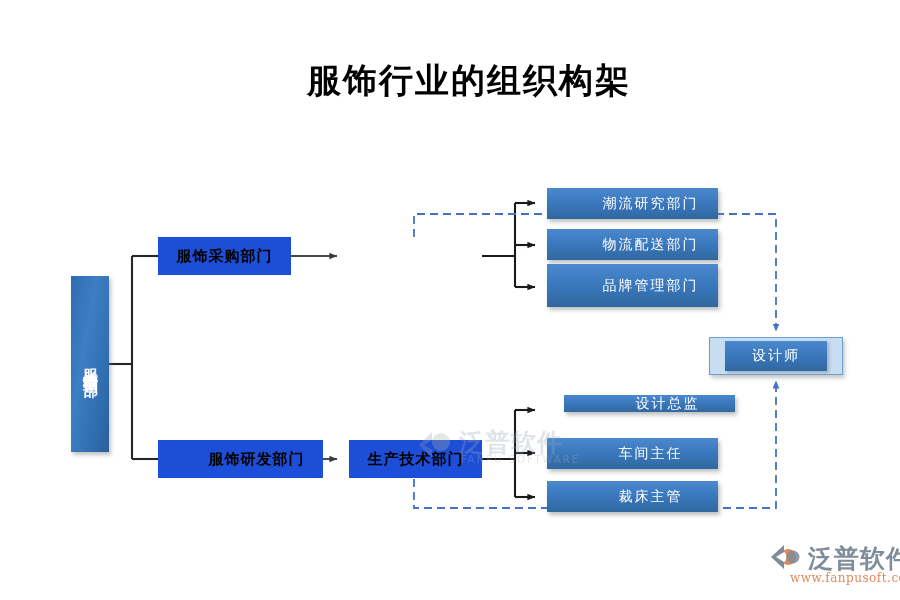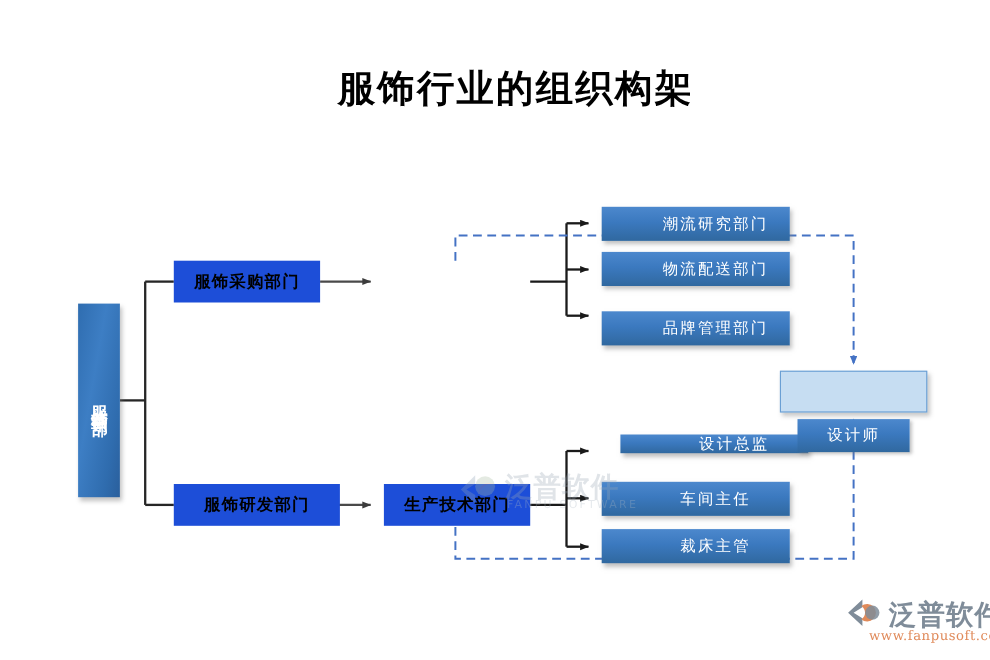--- a/index.html
+++ b/index.html
@@ -110,21 +110,20 @@
     background: linear-gradient(180deg, #4c88cd 0%, #3b79bf 45%, #30689f 100%);
     display: flex;
     align-items: center;
     justify-content: center;
     color: #ffffff;
     font-size: 14px;
     letter-spacing: 2px;
     white-space: nowrap;
     box-shadow: 2px 2px 3px rgba(120,120,120,0.45);
     font-family: "DejaVu Sans", "Liberation Sans", sans-serif;
-    margin-top: 40px;
   }
 
   
   #wires {
     position: absolute;
     left: 0;
     top: 0;
     width: 900px;
     height: 600px;
     pointer-events: none;
@@ -256,26 +255,26 @@
     <path d="M414,237 L414,214 L776,214 L776,330" stroke="#4472C4" stroke-width="1.8" fill="none" stroke-dasharray="8,5" marker-end="url(#arrowBlue)"></path>
 
     <path d="M414,479 L414,508 L776,508 L776,382" stroke="#4472C4" stroke-width="1.8" fill="none" stroke-dasharray="8,5" marker-end="url(#arrowBlue)"></path>
   </svg>
 
   <div class="root-node">
     <span class="vtext">服饰营销部</span>
   </div>
 
   <div class="green-box" style="left:158px; top:237px; width:133px; height:38px;">服饰采购部门</div>
-  <div class="green-box" style="left:158px; top:440px; width:151px; height:38px;">服饰研发部门</div>
+  <div class="green-box" style="left:158px; top:440px; width:133px; height:38px;padding-left:32px;">服饰研发部门</div>
   <div class="green-box" style="left:349px; top:440px; width:133px; height:38px;">生产技术部门</div>
 
   <div class="blue-box" style="left:547px; top:188px; width:135px; height:31px;">潮流研究部门</div>
   <div class="blue-box" style="left:547px; top:229px; width:135px; height:31px;">物流配送部门</div>
-  <div class="blue-box" style="left:547px; top:283px; width:135px; height:31px;text-align:center;">品牌管理部门</div>
+  <div class="blue-box" style="left:547px; top:264px; width:135px; height:43px;text-align:center;">品牌管理部门</div>
 
   <div class="blue-box" style="left:564px; top:395px; width:135px; height:17px;">设计总监</div>
   <div class="blue-box" style="left:547px; top:438px; width:135px; height:31px;">车间主任</div>
   <div class="blue-box" style="left:547px; top:481px; width:135px; height:31px;">裁床主管</div>
 
   <div class="designer-outer"></div>
   <div class="designer-inner">设计师</div>
 
   <div class="wm-center">
     <svg class="wm-mark" viewBox="0 0 40 34">

